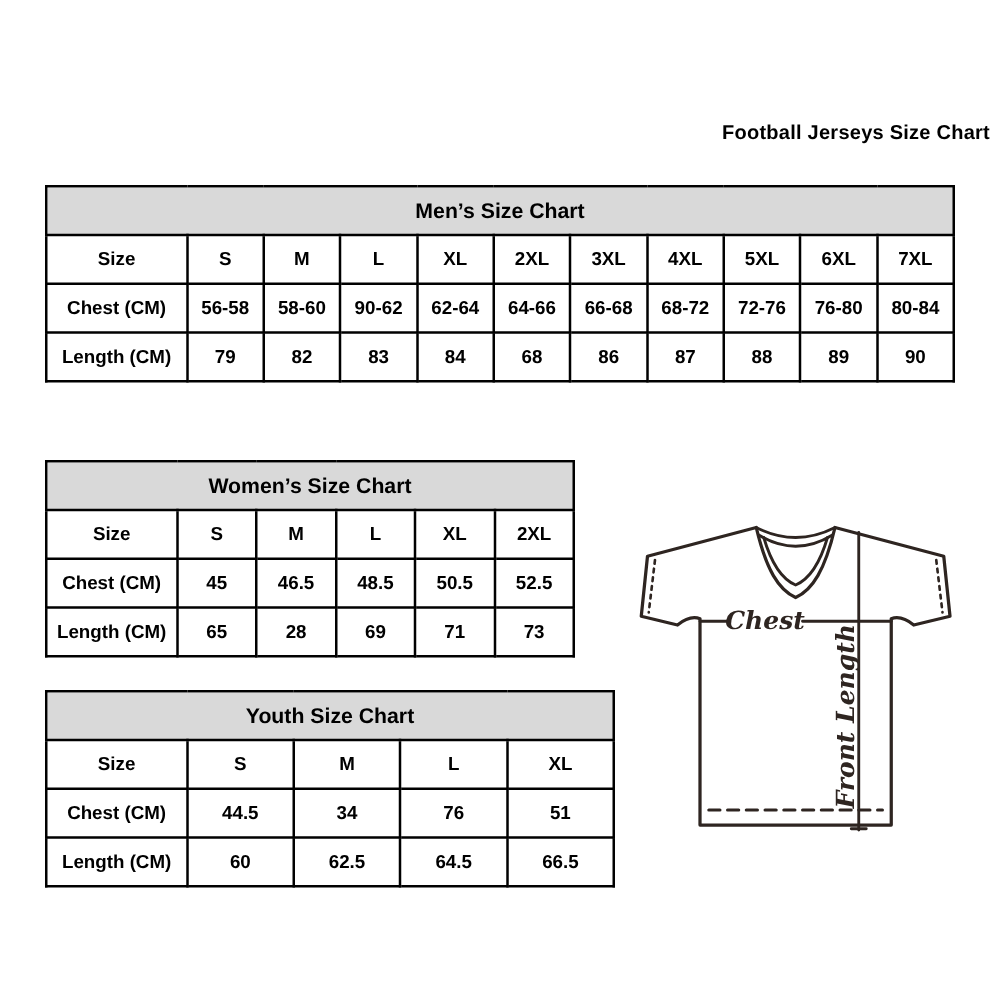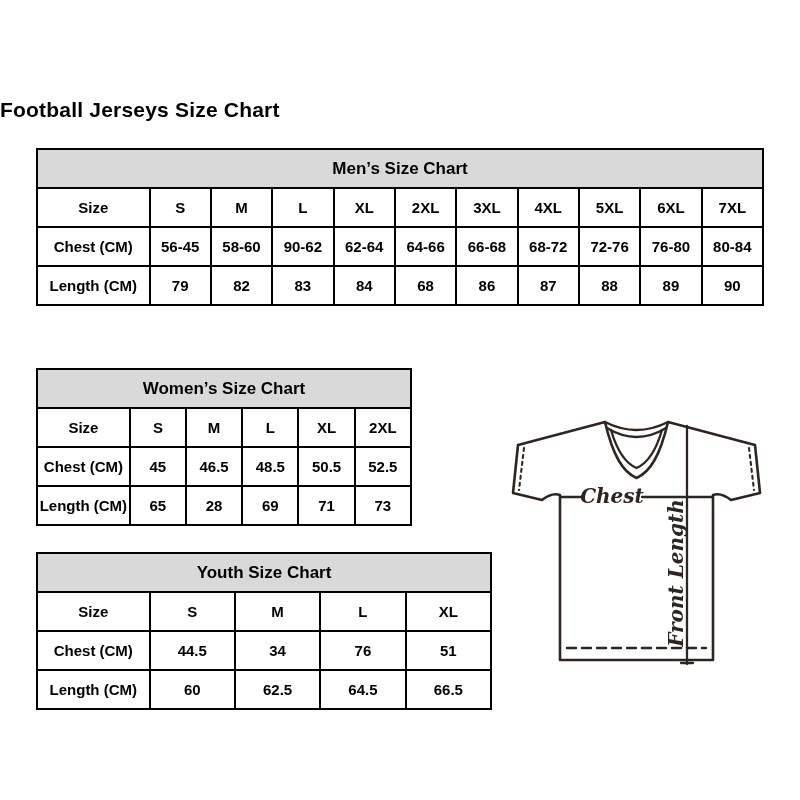--- a/index.html
+++ b/index.html
@@ -1,22 +1,22 @@
 <!DOCTYPE html>
 <html><head>
 <meta charset="utf-8">
 <style>
   html,body{margin:0;padding:0;background:#ffffff;}
   .canvas{position:relative;width:800px;height:800px;background:#ffffff;
           font-family:"Liberation Sans",sans-serif;color:#000;overflow:hidden;}
-  .title{position:absolute;left:0;top:98px;width:780px;margin:0;text-align:left;
-         font-size:21px;font-weight:bold;letter-spacing:0.2px;}
+  .title{position:absolute;left:12px;top:98px;width:780px;margin:0;text-align:right;
+         font-size:16px;font-weight:bold;letter-spacing:0.2px;}
   table{position:absolute;border-collapse:collapse;table-layout:fixed;background:#fff;}
   table.men{left:36px;top:148px;width:728px;}
-  table.women{left:36px;top:368px;width:376px;}
+  table.women{left:36px;top:368px;width:424px;}
   table.youth{left:36px;top:552px;width:456px;}
   th,td{border:2px solid #000;text-align:center;vertical-align:middle;
         font-weight:bold;padding:0;overflow:hidden;}
   th{background:#d9d9d9;font-size:17px;height:37px;}
   td{font-size:15px;height:37px;}
   .jersey{position:absolute;left:505px;top:398px;width:270px;height:270px;}
   .jersey path{fill:none;stroke:#2e2521;stroke-width:2.6;stroke-linejoin:round;stroke-linecap:round;}
   .jersey path.thin{stroke-width:2.3;}
   .jersey path.dash{stroke-width:2.1;stroke-dasharray:3 4;}
   .jersey path.dashhem{stroke-width:2.4;stroke-dasharray:9 6;}
@@ -58,21 +58,21 @@
           <td>XL</td>
           <td>2XL</td>
           <td>3XL</td>
           <td>4XL</td>
           <td>5XL</td>
           <td>6XL</td>
           <td>7XL</td>
         </tr>
         <tr>
           <td>Chest (CM)</td>
-          <td>56-45</td>
+          <td>56-58</td>
           <td>58-60</td>
           <td>90-62</td>
           <td>62-64</td>
           <td>64-66</td>
           <td>66-68</td>
           <td>68-72</td>
           <td>72-76</td>
           <td>76-80</td>
           <td>80-84</td>
         </tr>

